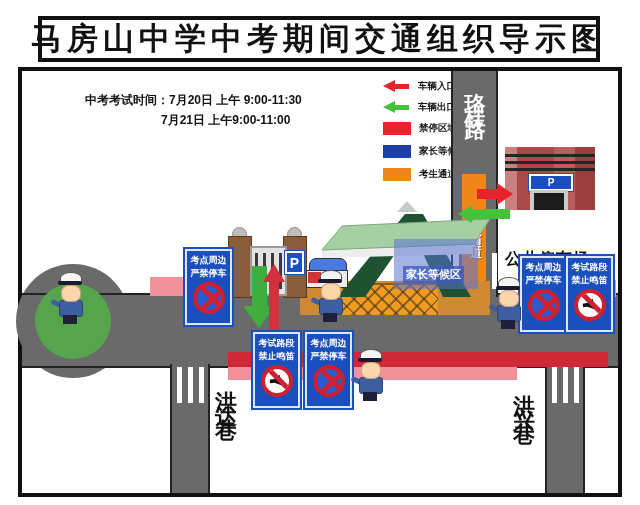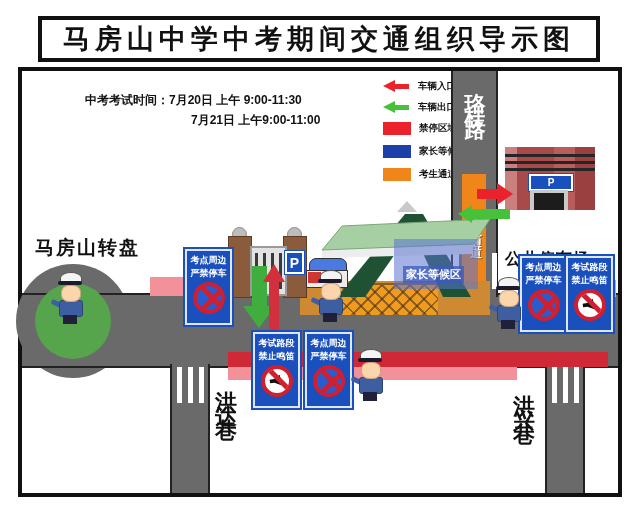--- a/index.html
+++ b/index.html
@@ -3,27 +3,27 @@
 <meta charset="utf-8">
 <style>
   html,body{margin:0;padding:0;background:#fff;}
   #stage{position:relative;width:640px;height:505px;background:#fff;overflow:hidden;
          font-family:"Liberation Sans","DejaVu Sans",sans-serif;color:#111;}
   .abs{position:absolute;}
 
   
   .title-box{left:38px;top:16px;width:554px;height:38px;border:4px solid #111;
              display:flex;align-items:center;justify-content:center;
-             font-size:27px;font-weight:700;letter-spacing:5px;white-space:nowrap;font-family:Liberation Serif, serif;}
+             font-size:31px;font-weight:700;letter-spacing:5px;white-space:nowrap;font-family:Liberation Serif, serif;}
   .map-frame{left:18px;top:67px;width:596px;height:422px;border:4px solid #111;background:#fff;}
 
   
   .schedule{left:85px;top:90px;width:280px;font-size:12px;font-weight:600;line-height:20px;}
   .schedule .l2,.schedule .l4{margin-left:112px;}
-  .schedule .l3{margin-left:106px;}
+  .schedule .l3{margin-left:76px;}
 
   .legend{left:383px;top:79px;}
   .lg-row{display:flex;align-items:center;gap:8px;margin-bottom:7px;height:14px;}
   .lg-row.swatch-row{margin-bottom:9px;}
   .lg-label{font-size:9.5px;font-weight:700;white-space:nowrap;}
   .lg-swatch{width:28px;height:13px;}
   .sw-red{background:#e9222b;} .sw-blue{background:#1c3fa8;} .sw-orange{background:#f08519;}
   .lg-arrow{position:relative;width:27px;height:12px;}
   .lg-arrow .head{position:absolute;left:0;top:0;width:0;height:0;
     border-top:6px solid transparent;border-bottom:6px solid transparent;}
@@ -323,15 +323,14 @@
       <div class="of-body"></div>
       <div class="of-face"></div>
     <div class="of-hat"></div>
       <div class="of-brim"></div>
       <div class="of-legs"></div>
   </div>
 
   <div class="abs v-label vl-luogui">珞桂路</div>
   <div class="abs v-label vl-hongda">洪达巷</div>
   <div class="abs v-label vl-hongxing">洪兴巷</div>
-  <div class="abs label-roundabout">马房山转盘</div>
 
 </div>
 
 </body></html>

